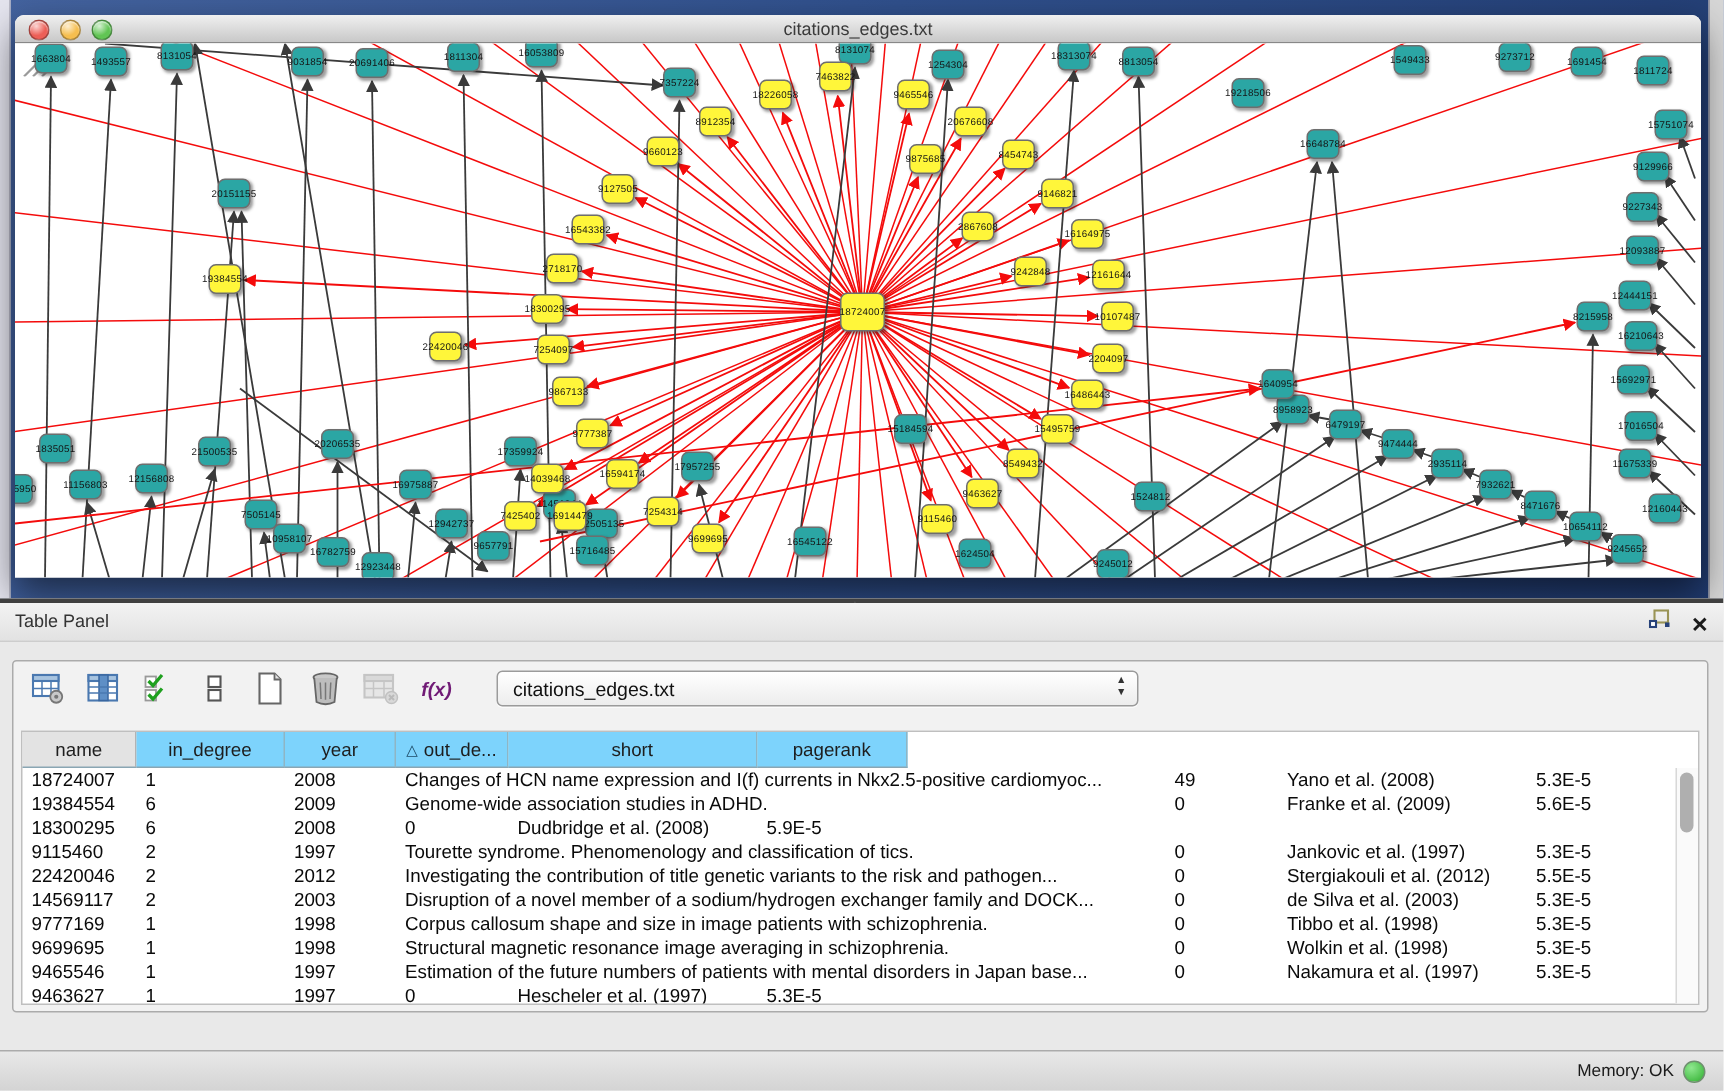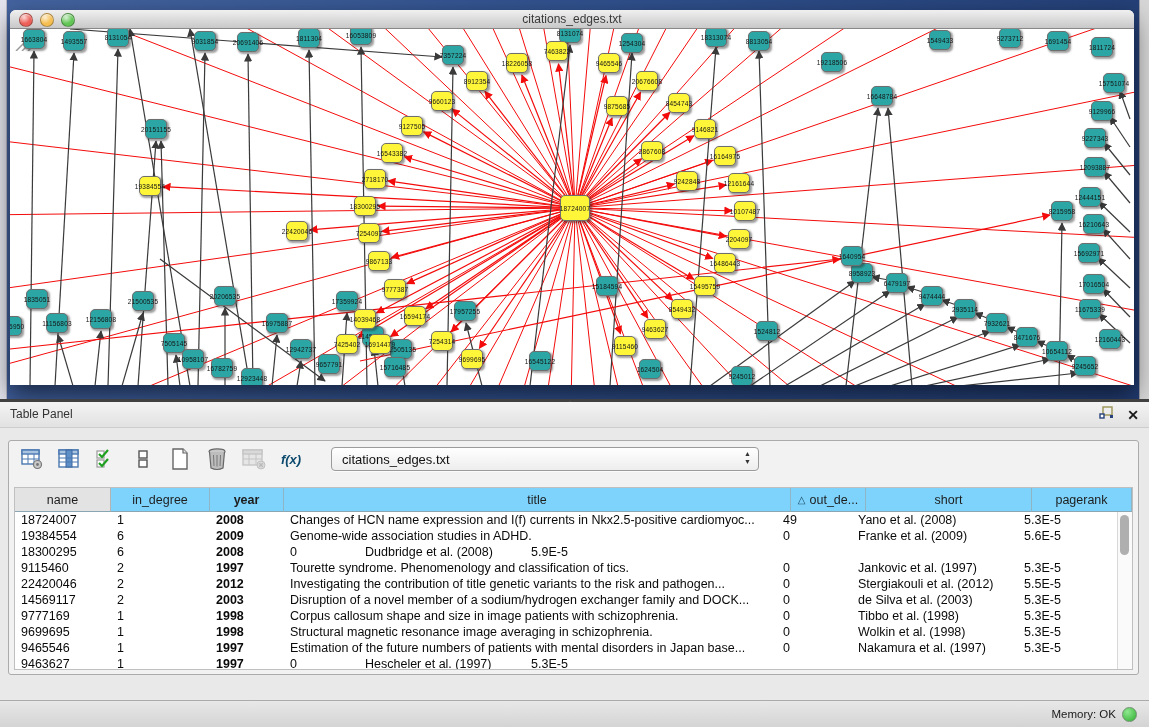--- a/index.html
+++ b/index.html
@@ -32,33 +32,33 @@
   .tp-header{height:25px;background:linear-gradient(#F3F3F3,#E2E2E2);border-bottom:1px solid #CDCDCD;position:relative;}
   .tp-title{position:absolute;left:10px;top:5px;font-size:12px;color:#333;}
   .tp-actions{position:absolute;right:10px;top:4px;display:flex;gap:13px;align-items:center;}
   .xglyph{font-size:14px;font-weight:bold;color:#1A1A1A;line-height:14px;}
 
   .inner{position:absolute;left:8px;top:38px;width:1131px;height:235px;background:#F2F2F2;
          border:1px solid #ABABAB;border-radius:3px;box-sizing:border-box;}
   .tb-row{display:flex;align-items:center;gap:11px;padding:7px 0 5px 10px;height:34px;box-sizing:border-box;}
   .tb-btn{width:26px;height:26px;display:flex;align-items:center;justify-content:center;}
   .tb-btn.disabled{opacity:.45;}
-  .fx{font-size:13px;font-style:italic;font-weight:bold;color:#0c4a6e;}
+  .fx{font-size:13px;font-style:italic;font-weight:bold;color:#701a75;}
   .combo{margin-left:16px;width:392px;height:22px;border:1px solid #9B9B9B;border-radius:4px;
          background:linear-gradient(#FFFFFF,#EDEDED);display:flex;align-items:center;
          padding:0 24px 0 10px;font-size:13px;color:#111;position:relative;box-shadow:0 1px 0 rgba(255,255,255,.7);}
   .combo-arrows{position:absolute;right:7px;top:2px;font-size:7px;line-height:8px;color:#333;text-align:center;}
 
   .tablebox{position:absolute;left:5px;top:46px;width:1119px;height:183px;background:#FFF;border:1px solid #BFBFBF;box-sizing:border-box;}
   .hdr{display:flex;height:24px;}
   .hcell{background:#7dd3fc;border-right:1px solid #8FB5C4;border-bottom:1px solid #8AA6B3;
          display:flex;align-items:center;justify-content:center;font-size:12.5px;color:#1D1D1D;box-sizing:border-box;gap:4px;}
   .hcell.primary{background:#E3E3E3;border-right:1px solid #B3B3B3;}
   .sortglyph{font-size:10px;color:#1D4A66;}
-  .c0{width:96px;}.c1{width:99px;}.c2{width:74px;font-weight:bold;}.c3{flex:1;}.c4{width:75px;}.c5{width:166px;}.c6{width:100px;}
+  .c0{width:76px;}.c1{width:99px;}.c2{width:74px;}.c3{flex:1;}.c4{width:75px;}.c5{width:166px;}.c6{width:100px;}
   .rows{position:absolute;left:0;top:24px;right:14px;bottom:0;overflow:hidden;}
   .trow{display:flex;height:16px;align-items:center;}
   .tcell{font-size:12.5px;color:#0A0A0A;white-space:nowrap;overflow:hidden;padding:0 6px;box-sizing:border-box;}
   .vscroll{position:absolute;right:0;top:24px;bottom:0;width:14px;background:#FAFAFA;border-left:1px solid #D8D8D8;}
   .thumb{position:absolute;top:3px;left:2px;width:9px;height:40px;border-radius:5px;background:#AFAFAF;}
 
   .tabs{position:absolute;left:0;right:0;top:276px;display:flex;justify-content:center;}
   .seg{display:flex;border:1px solid #9C9C9C;border-radius:5px;overflow:hidden;background:#FBFBFB;box-shadow:0 1px 0 rgba(255,255,255,.9);}
   .seg-btn{padding:3px 15px;font-size:12.5px;color:#1D1D1D;border-right:1px solid #C2C2C2;background:linear-gradient(#FDFDFD,#F1F1F1);}
   .seg-btn:last-child{border-right:none;}
@@ -635,23 +635,20 @@
       <div class="hdr">
           <div class="hcell c0 primary">
             <span>name</span>
           </div>
           <div class="hcell c1">
             <span>in_degree</span>
           </div>
           <div class="hcell c2">
             <span>year</span>
           </div>
-          <div class="hcell c3">
-            <span>title</span>
-          </div>
           <div class="hcell c4">
             <span class="sortglyph">△</span>
             <span>out_de...</span>
           </div>
           <div class="hcell c5">
             <span>short</span>
           </div>
           <div class="hcell c6">
             <span>pagerank</span>
           </div>

